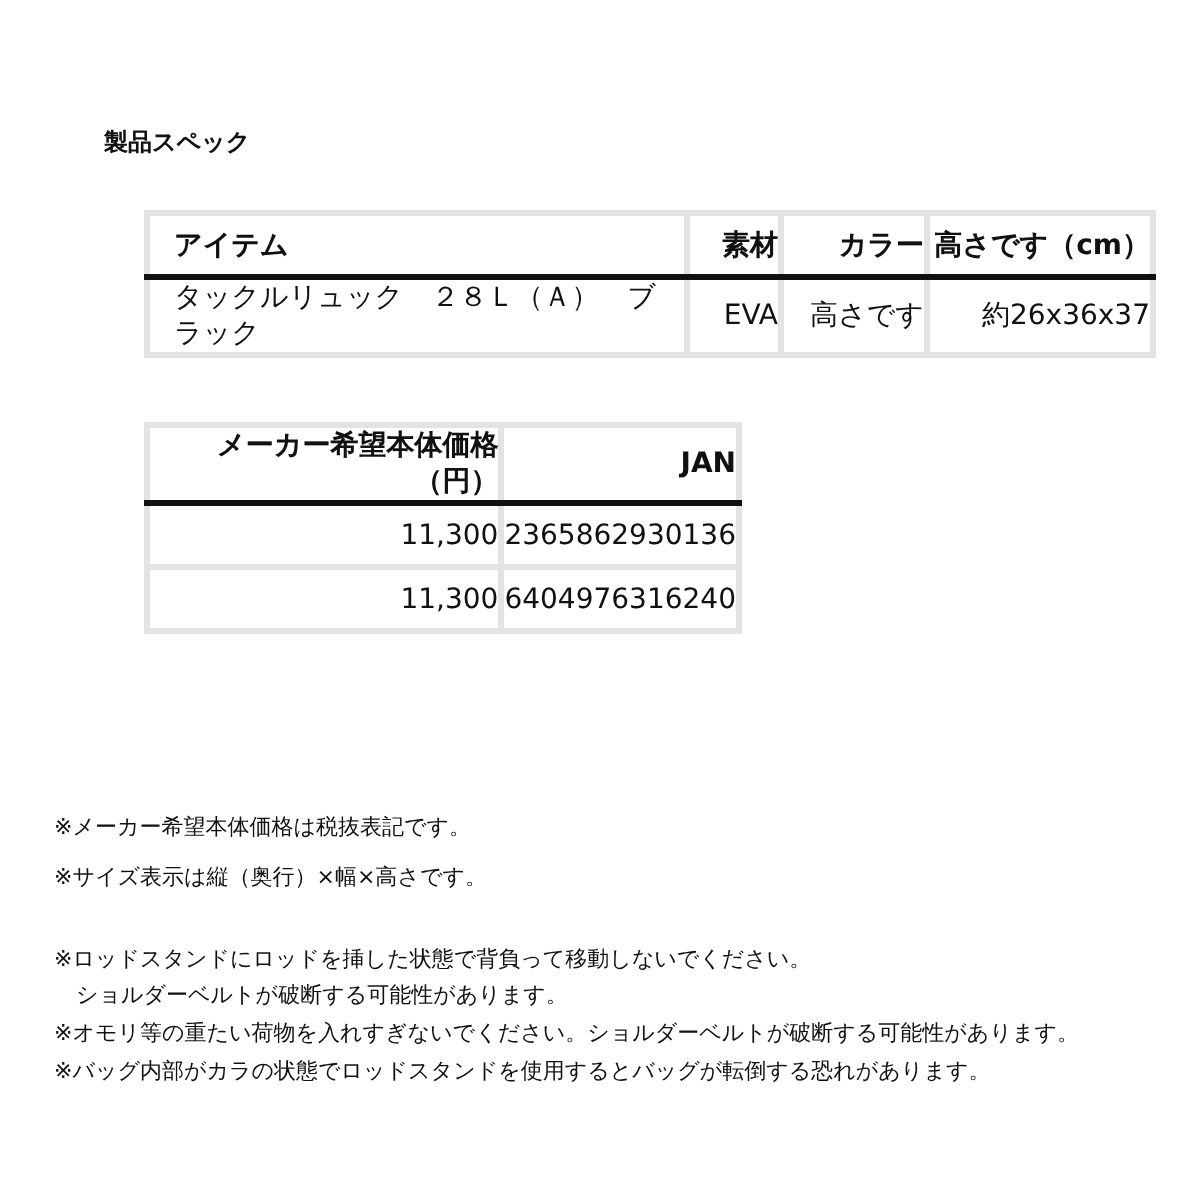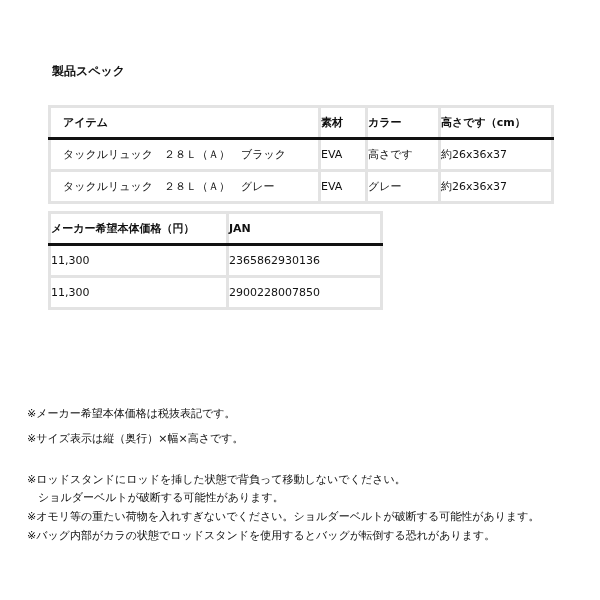--- a/index.html
+++ b/index.html
@@ -1,25 +1,25 @@
 <!DOCTYPE html>
 <html><head>
 <meta charset="utf-8">
 <style>
   html, body { margin: 0; padding: 0; background: #ffffff; }
   body { width: 600px; height: 600px; position: relative; overflow: hidden;
          font-family: "DejaVu Sans", sans-serif; color: #111; }
   .title { position: absolute; left: 52px; top: 63px; font-size: 12px; font-weight: bold; font-family: Liberation Serif, serif; }
-  table { border-collapse: collapse; position: absolute; font-size: 11px; }
+  table { border-collapse: collapse; position: absolute; font-size: 14px; margin-left: 24px; }
   td, th { border: 3px solid #e3e3e3; padding: 0; height: 29px; }
-  th { font-weight: bold; border-bottom: 3px solid #111; text-align: left; }
+  th { font-weight: bold; border-bottom: 3px solid #111; text-align: right; }
   th.left, td.left { text-align: left; padding-left: 12px; }
-  td { text-align: left; }
+  td { text-align: right; }
   #spec { left: 48px; top: 105px; width: 506px; }
-  #price { left: 48px; top: 211px; width: 335px; }
+  #price { left: 48px; top: 211px; width: 299px; }
   .note { position: absolute; left: 27px; font-size: 11px; white-space: nowrap; }
 </style>
 </head>
 <body>
 
 <div class="title">製品スペック</div>
 
 <table id="spec">
   <tbody>
       <tr>
@@ -27,42 +27,36 @@
     <th style="width:44px">素材</th>
     <th style="width:70px">カラー</th>
     <th>高さです（cm）</th>
   </tr>
   <tr>
     <td class="left">タックルリュック　２８Ｌ（Ａ）　ブラック</td>
     <td>EVA</td>
     <td>高さです</td>
     <td>約26x36x37</td>
   </tr>
-  <tr>
-    <td class="left">タックルリュック　２８Ｌ（Ａ）　グレー</td>
-    <td>EVA</td>
-    <td>グレー</td>
-    <td>約26x36x37</td>
-  </tr>
 </tbody>
   </table>
 
 <table id="price">
   <tbody>
       <tr>
     <th style="width:175px">メーカー希望本体価格（円）</th>
     <th>JAN</th>
   </tr>
   <tr>
     <td>11,300</td>
     <td>2365862930136</td>
   </tr>
   <tr>
     <td>11,300</td>
-    <td>2900228007850</td>
+    <td>6404976316240</td>
   </tr>
 </tbody>
   </table>
 
 <div class="note" style="top:406px">※メーカー希望本体価格は税抜表記です。</div>
 <div class="note" style="top:431px">※サイズ表示は縦（奥行）×幅×高さです。</div>
 <div class="note" style="top:472px">※ロッドスタンドにロッドを挿した状態で背負って移動しないでください。</div>
 <div class="note" style="top:490px">　ショルダーベルトが破断する可能性があります。</div>
 <div class="note" style="top:509px">※オモリ等の重たい荷物を入れすぎないでください。ショルダーベルトが破断する可能性があります。</div>
 <div class="note" style="top:528px">※バッグ内部がカラの状態でロッドスタンドを使用するとバッグが転倒する恐れがあります。</div>

